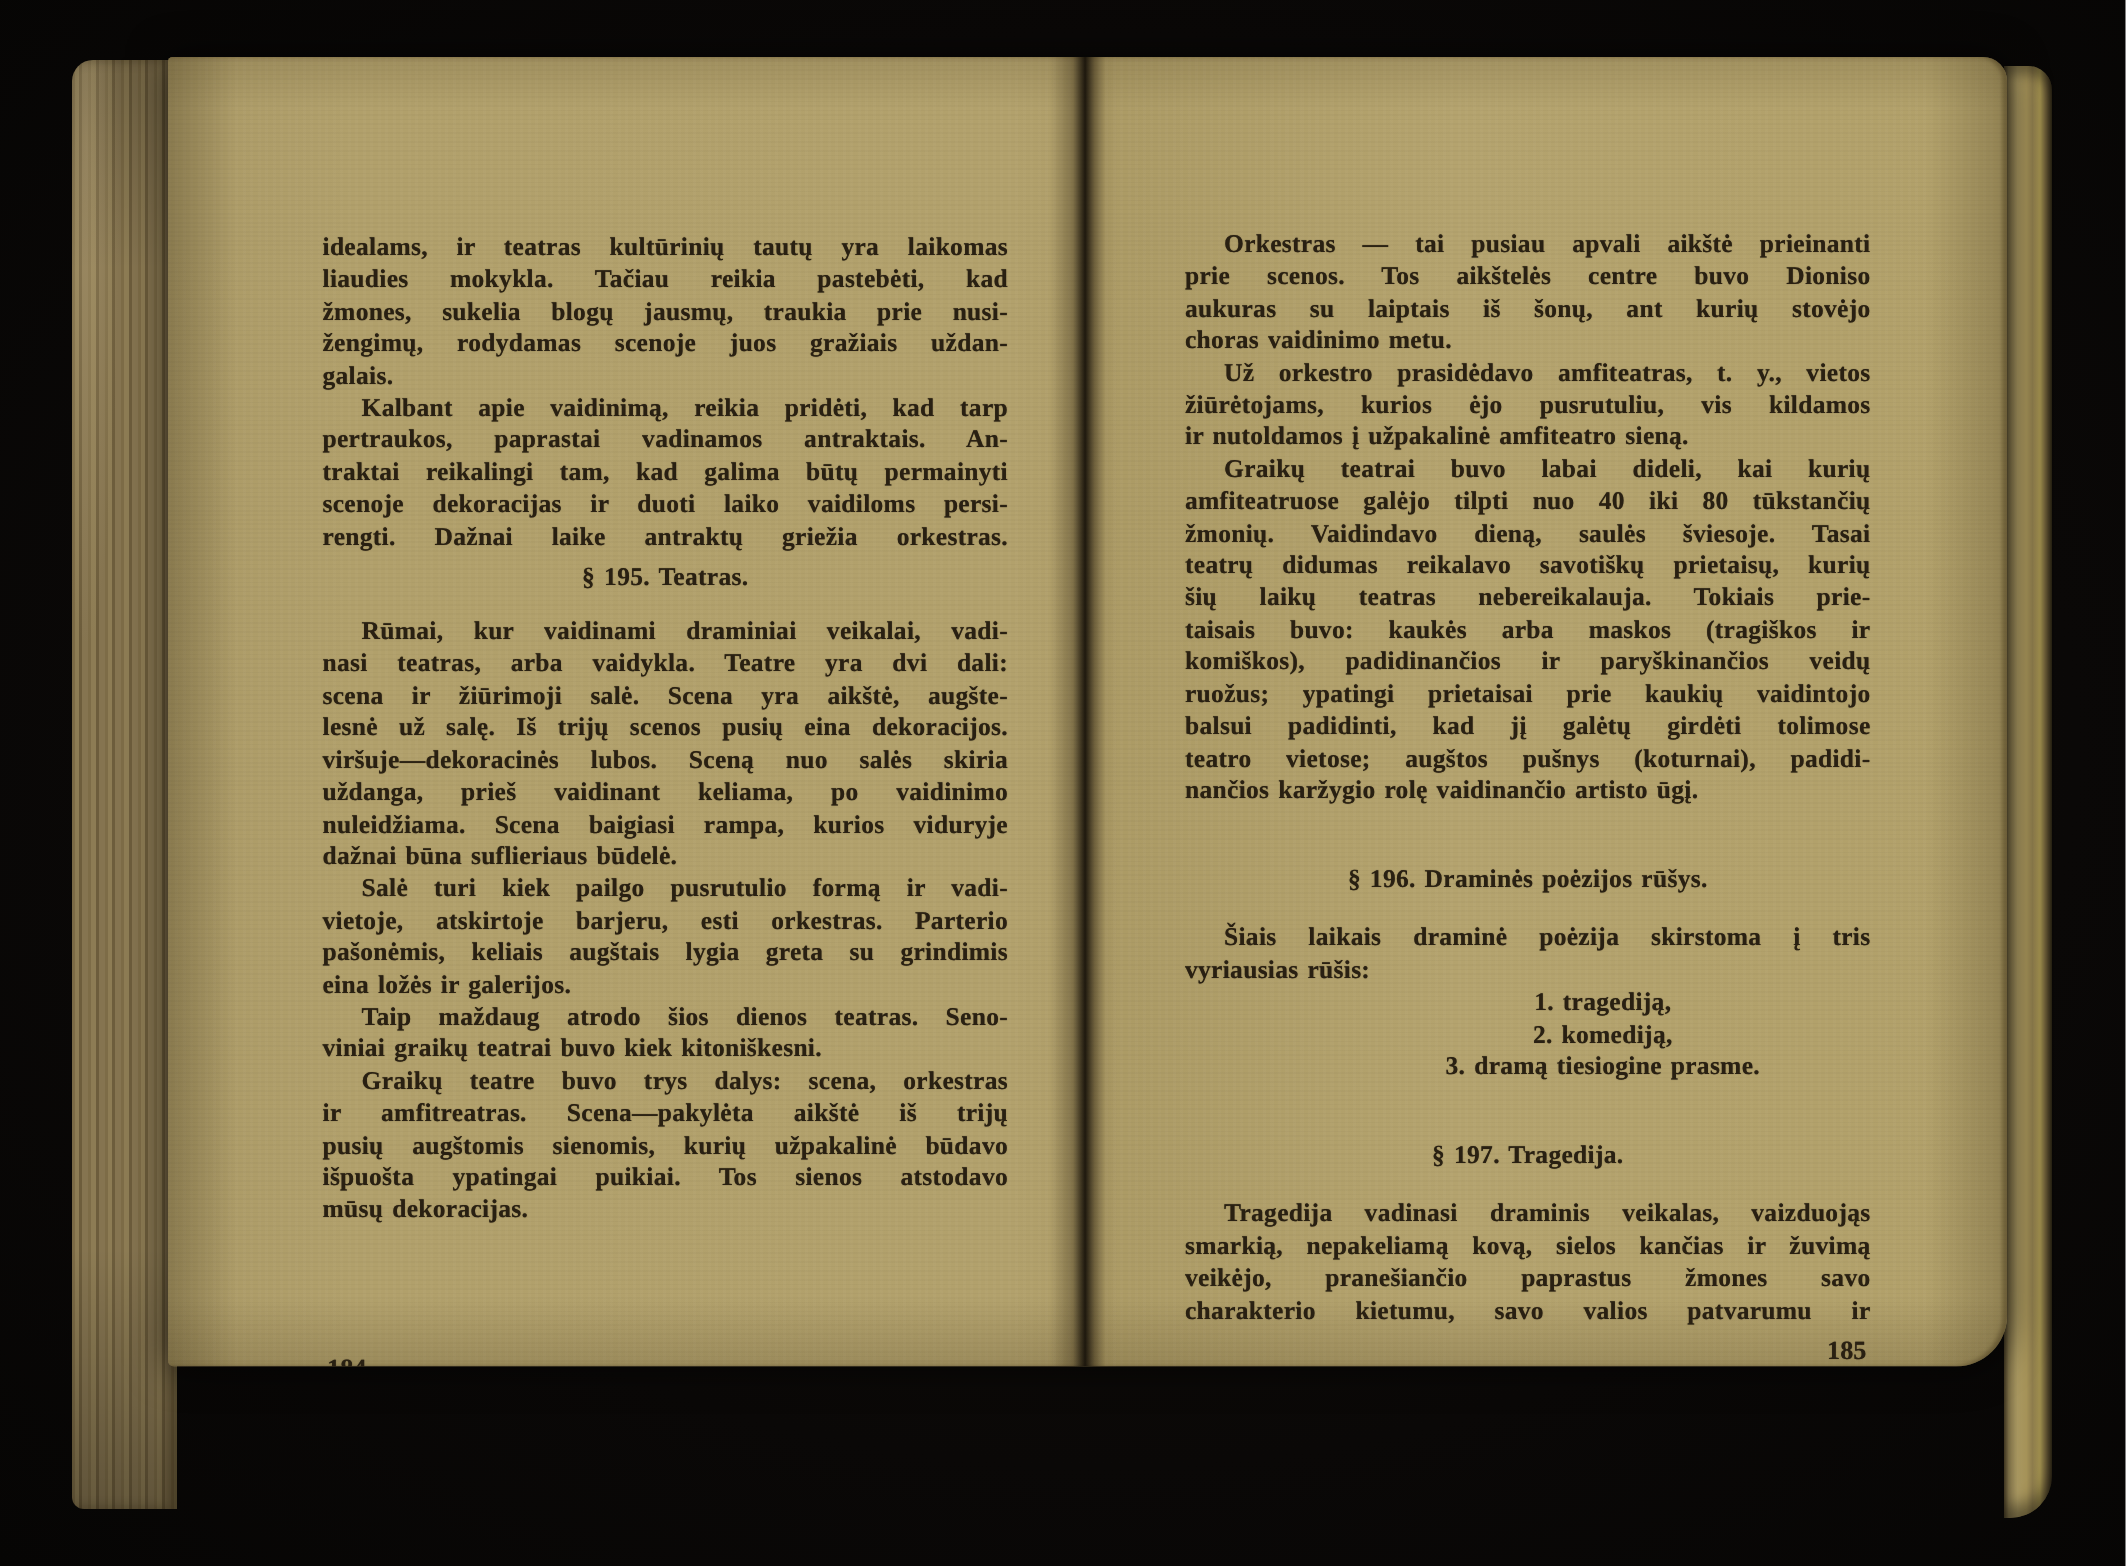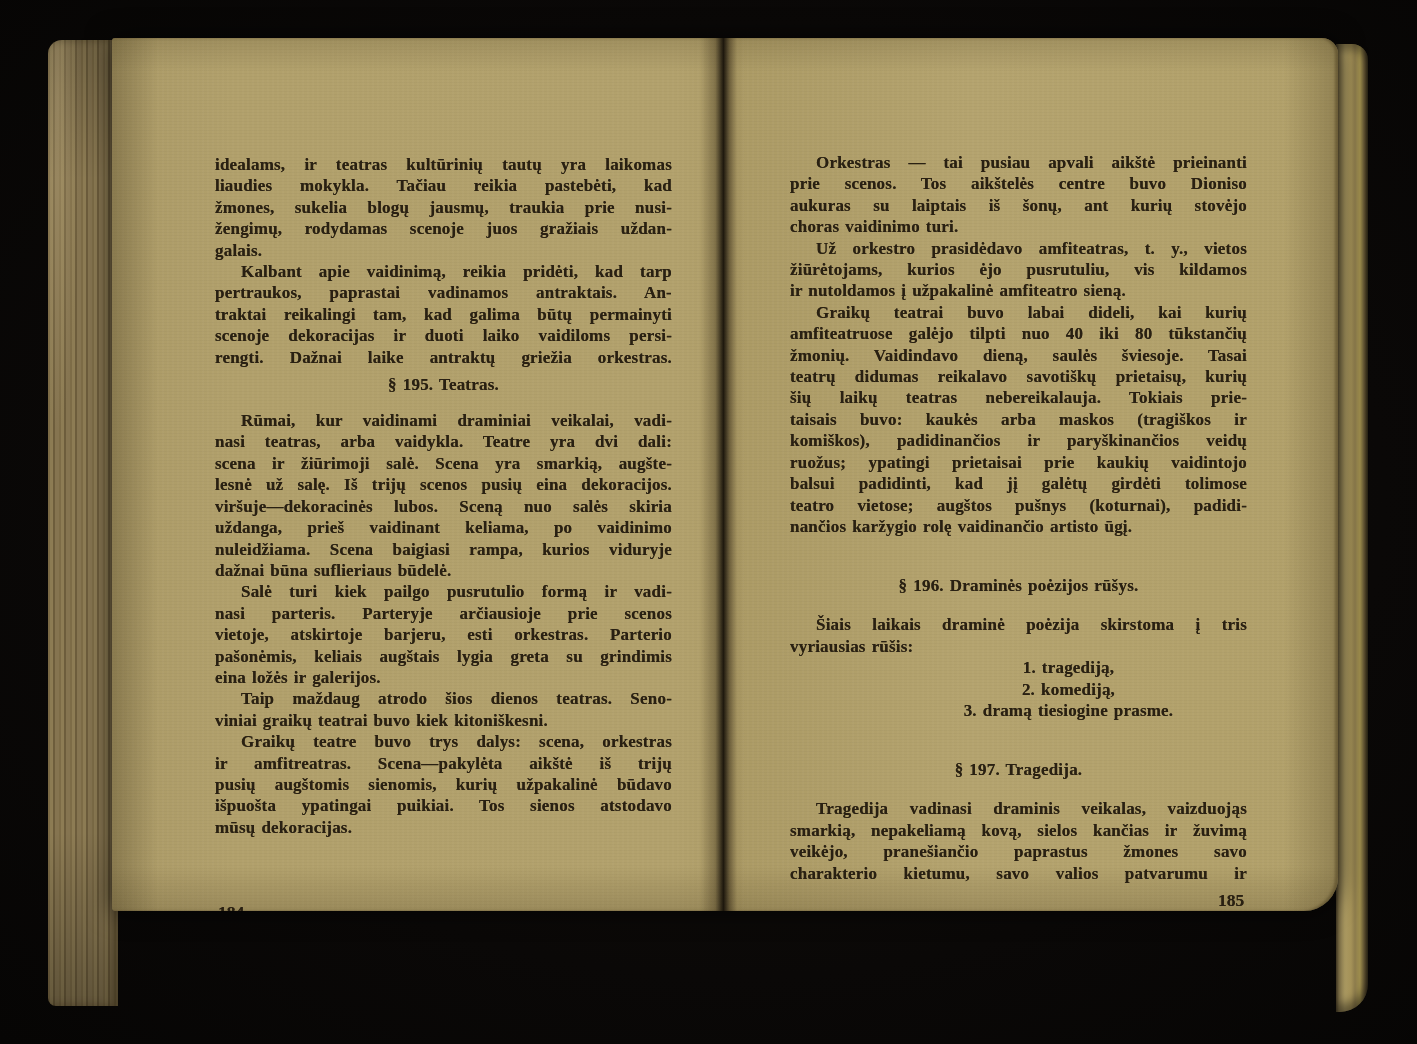--- a/index.html
+++ b/index.html
@@ -99,44 +99,43 @@
         <div class="ln k-j">žengimų, rodydamas scenoje juos gražiais uždan-</div>
         <div class="ln k-l">galais.</div>
         <div class="ln k-j ind">Kalbant apie vaidinimą, reikia pridėti, kad tarp</div>
         <div class="ln k-j">pertraukos, paprastai vadinamos antraktais. An-</div>
         <div class="ln k-j">traktai reikalingi tam, kad galima būtų permainyti</div>
         <div class="ln k-j">scenoje dekoracijas ir duoti laiko vaidiloms persi-</div>
         <div class="ln k-j">rengti. Dažnai laike antraktų griežia orkestras.</div>
         <div class="ln k-h">§ 195. Teatras.</div>
         <div class="ln k-j ind">Rūmai, kur vaidinami draminiai veikalai, vadi-</div>
         <div class="ln k-j">nasi teatras, arba vaidykla. Teatre yra dvi dali:</div>
-        <div class="ln k-j">scena ir žiūrimoji salė. Scena yra smarkią, augšte-</div>
+        <div class="ln k-j">scena ir žiūrimoji salė. Scena yra aikštė, augšte-</div>
         <div class="ln k-j">lesnė už salę. Iš trijų scenos pusių eina dekoracijos.</div>
         <div class="ln k-j">viršuje—dekoracinės lubos. Sceną nuo salės skiria</div>
         <div class="ln k-j">uždanga, prieš vaidinant keliama, po vaidinimo</div>
         <div class="ln k-j">nuleidžiama. Scena baigiasi rampa, kurios viduryje</div>
         <div class="ln k-l">dažnai būna suflieriaus būdelė.</div>
         <div class="ln k-j ind">Salė turi kiek pailgo pusrutulio formą ir vadi-</div>
-        <div class="ln k-j">nasi parteris. Parteryje arčiausioje prie scenos</div>
         <div class="ln k-j">vietoje, atskirtoje barjeru, esti orkestras. Parterio</div>
         <div class="ln k-j">pašonėmis, keliais augštais lygia greta su grindimis</div>
         <div class="ln k-l">eina ložės ir galerijos.</div>
         <div class="ln k-j ind">Taip maždaug atrodo šios dienos teatras. Seno-</div>
         <div class="ln k-l">viniai graikų teatrai buvo kiek kitoniškesni.</div>
         <div class="ln k-j ind">Graikų teatre buvo trys dalys: scena, orkestras</div>
         <div class="ln k-j">ir amfitreatras. Scena—pakylėta aikštė iš trijų</div>
         <div class="ln k-j">pusių augštomis sienomis, kurių užpakalinė būdavo</div>
         <div class="ln k-j">išpuošta ypatingai puikiai. Tos sienos atstodavo</div>
         <div class="ln k-l">mūsų dekoracijas.</div>
       </div>
     <div class="col col-right">
         <div class="ln k-j ind">Orkestras — tai pusiau apvali aikštė prieinanti</div>
         <div class="ln k-j">prie scenos. Tos aikštelės centre buvo Dioniso</div>
         <div class="ln k-j">aukuras su laiptais iš šonų, ant kurių stovėjo</div>
-        <div class="ln k-l">choras vaidinimo turi.</div>
+        <div class="ln k-l">choras vaidinimo metu.</div>
         <div class="ln k-j ind">Už orkestro prasidėdavo amfiteatras, t. y., vietos</div>
         <div class="ln k-j">žiūrėtojams, kurios ėjo pusrutuliu, vis kildamos</div>
         <div class="ln k-l">ir nutoldamos į užpakalinė amfiteatro sieną.</div>
         <div class="ln k-j ind">Graikų teatrai buvo labai dideli, kai kurių</div>
         <div class="ln k-j">amfiteatruose galėjo tilpti nuo 40 iki 80 tūkstančių</div>
         <div class="ln k-j">žmonių. Vaidindavo dieną, saulės šviesoje. Tasai</div>
         <div class="ln k-j">teatrų didumas reikalavo savotiškų prietaisų, kurių</div>
         <div class="ln k-j">šių laikų teatras nebereikalauja. Tokiais prie-</div>
         <div class="ln k-j">taisais buvo: kaukės arba maskos (tragiškos ir</div>
         <div class="ln k-j">komiškos), padidinančios ir paryškinančios veidų</div>

